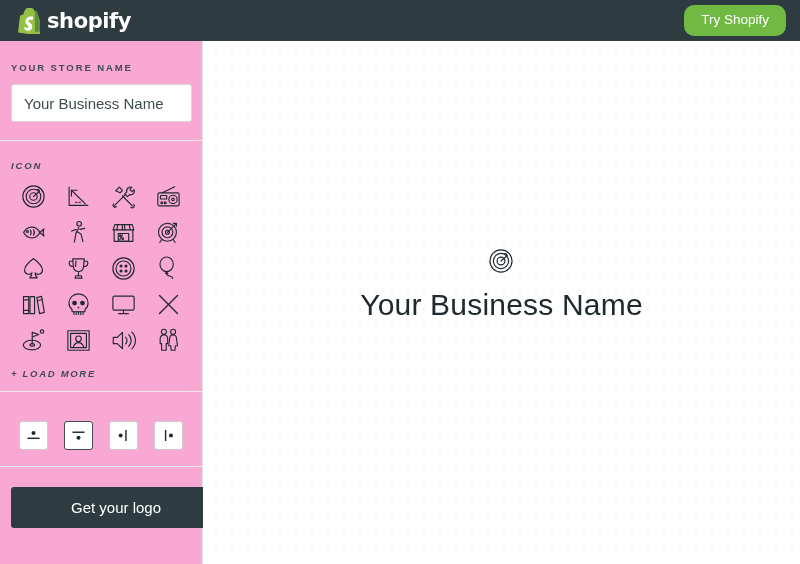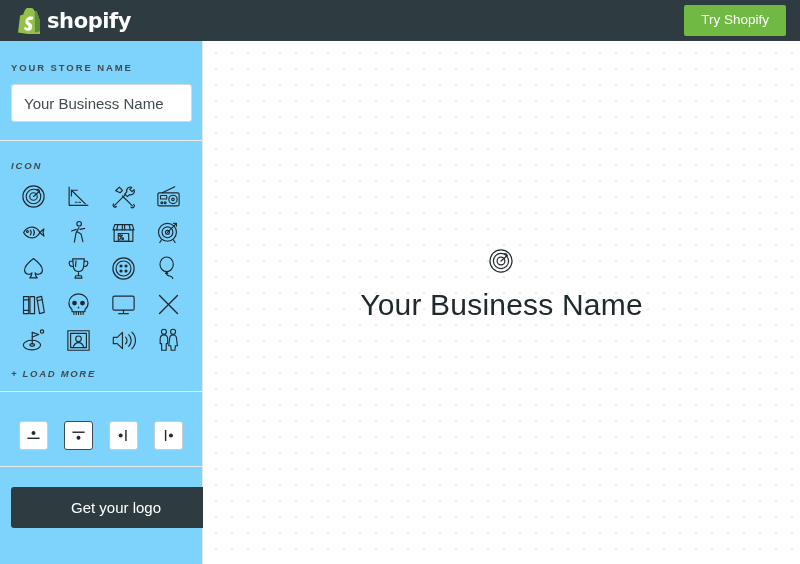--- a/index.html
+++ b/index.html
@@ -27,36 +27,36 @@
     color: #ffffff;
     font-size: 21px;
     font-weight: bold;
     letter-spacing: -0.4px;
     font-family: "DejaVu Sans", sans-serif;
   }
   .try-btn {
     background: #70ba44;
     color: #ffffff;
     border: none;
-    border-radius: 2px;
+    border-radius: 10px;
     font-size: 13.5px;
     font-family: "Liberation Sans", sans-serif;
     padding: 8px 17px;
     cursor: pointer;
     line-height: 1.1;
   }
 
   
   .body { display: flex; flex: 1 1 auto; min-height: 0; }
 
   
   .sidebar {
     width: 203px;
     flex: 0 0 203px;
-    background: #7dd3fc;
+    background: #f9a8d4;
     border-right: 1px solid #e4e6e7;
     height: 523px;
     position: relative;
   }
   .section { padding: 0 11px; }
   .section-divider { height: 1px; background: #e8eaeb; margin: 0; }
   .section-label {
     font-size: 9.5px;
     font-weight: bold;
     letter-spacing: 1.9px;

